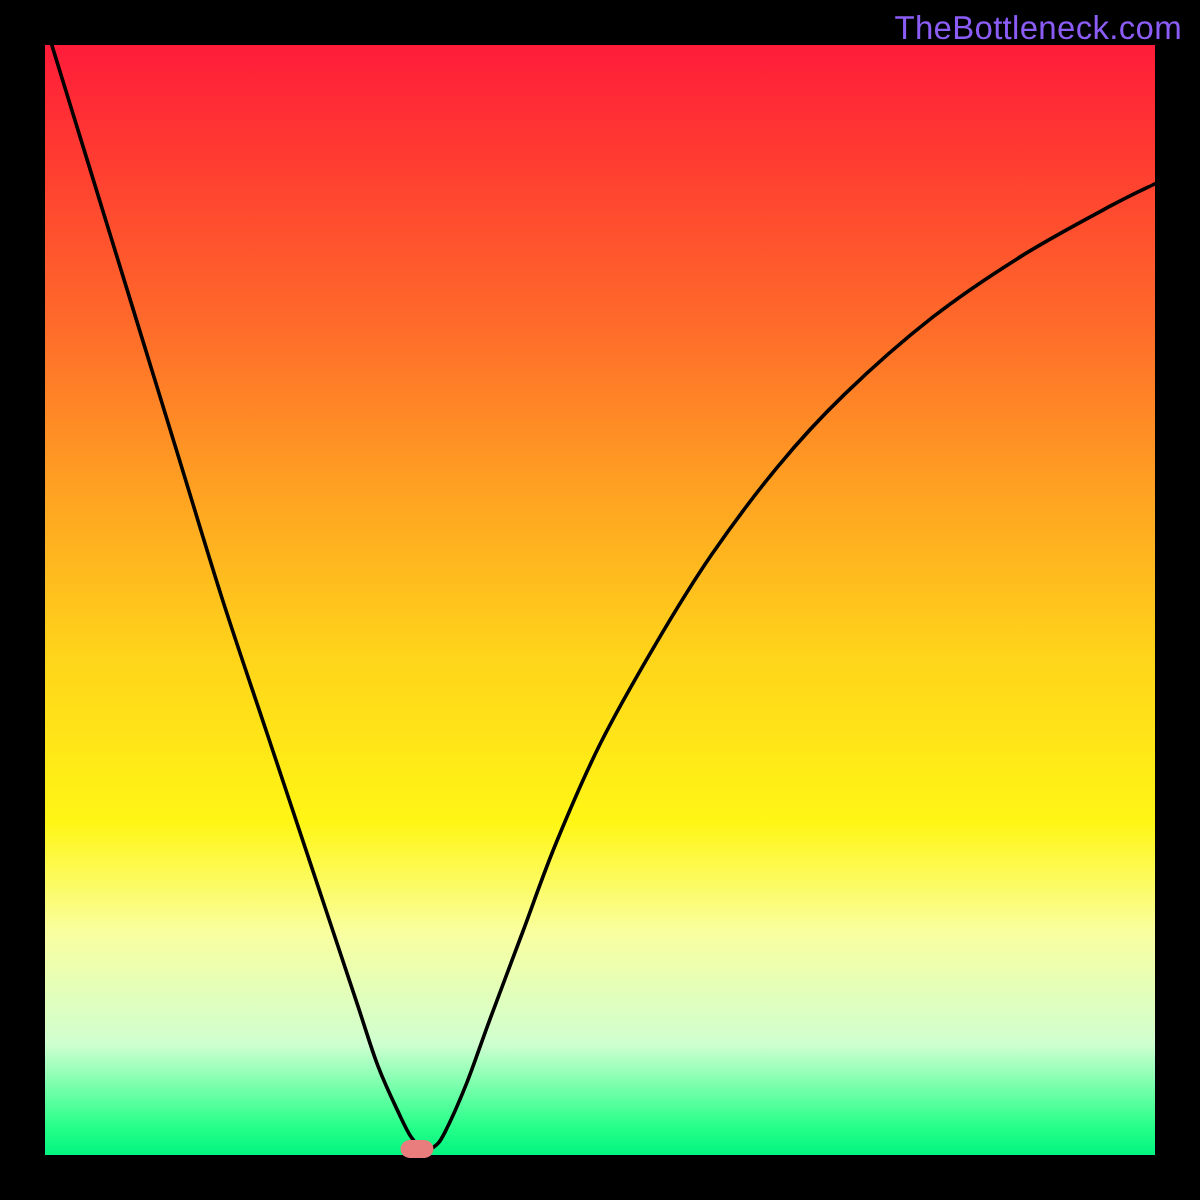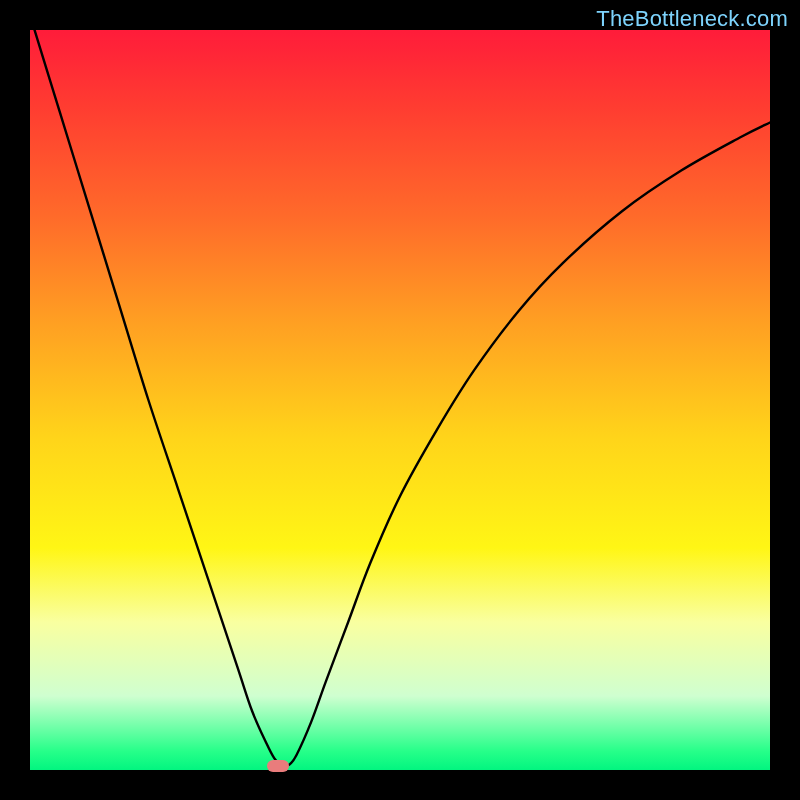--- a/index.html
+++ b/index.html
@@ -33,21 +33,21 @@
       #f9ffa0 80%,
       #cfffd0 90%,
       #26ff89 97.5%,
       #02f580 100%
     );
   }
   .watermark {
     position: absolute;
     top: 6px;
     right: 12px;
-    color: #7dd3fc;
+    color: #8b5cf6;
     font-size: 22px;
     letter-spacing: 0.2px;
     z-index: 5;
     user-select: none;
   }
   svg.curve {
     position: absolute;
     left: 0;
     top: 0;
     width: 740px;

